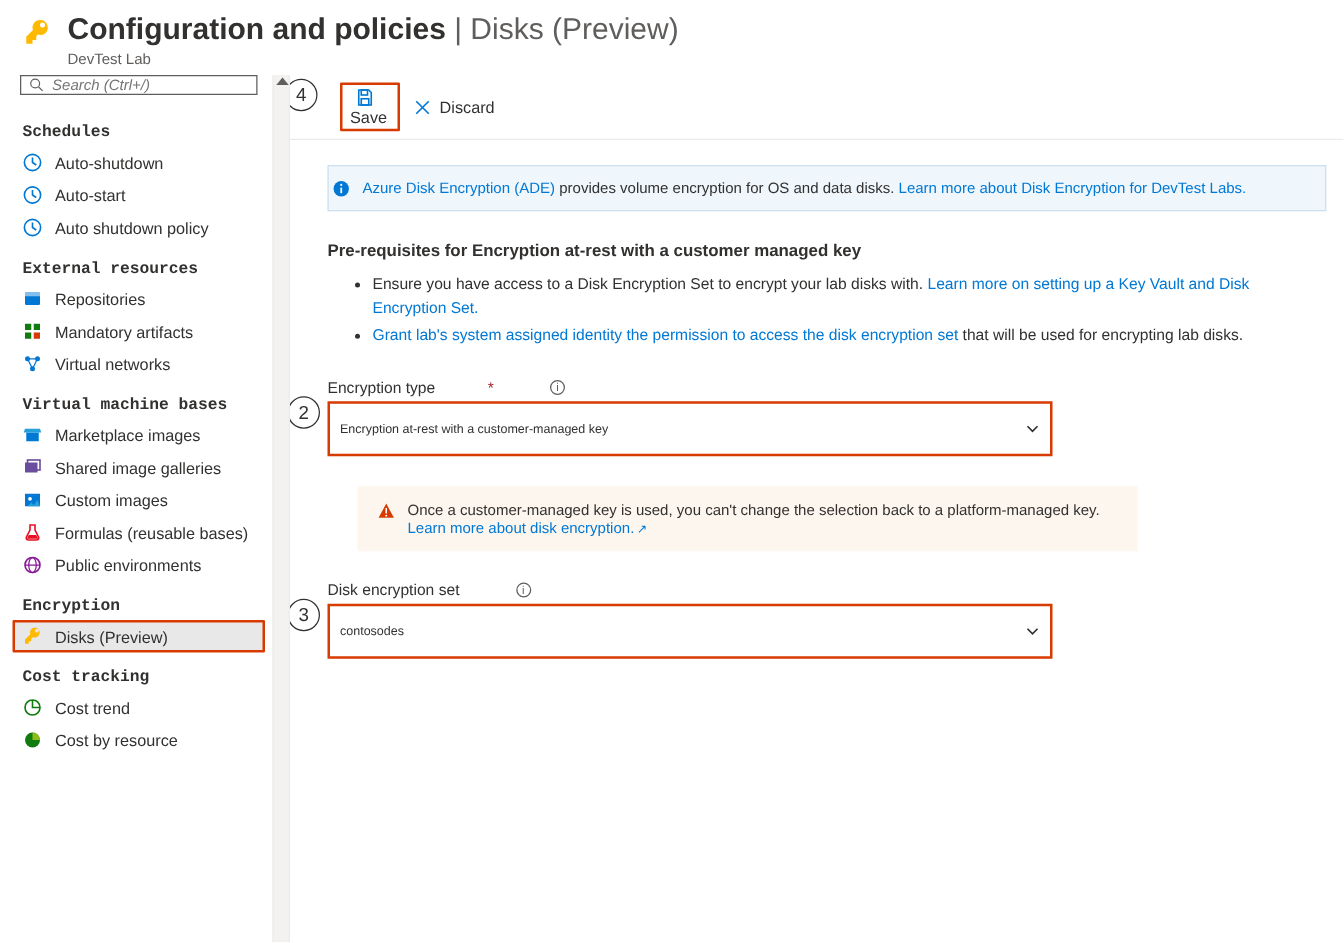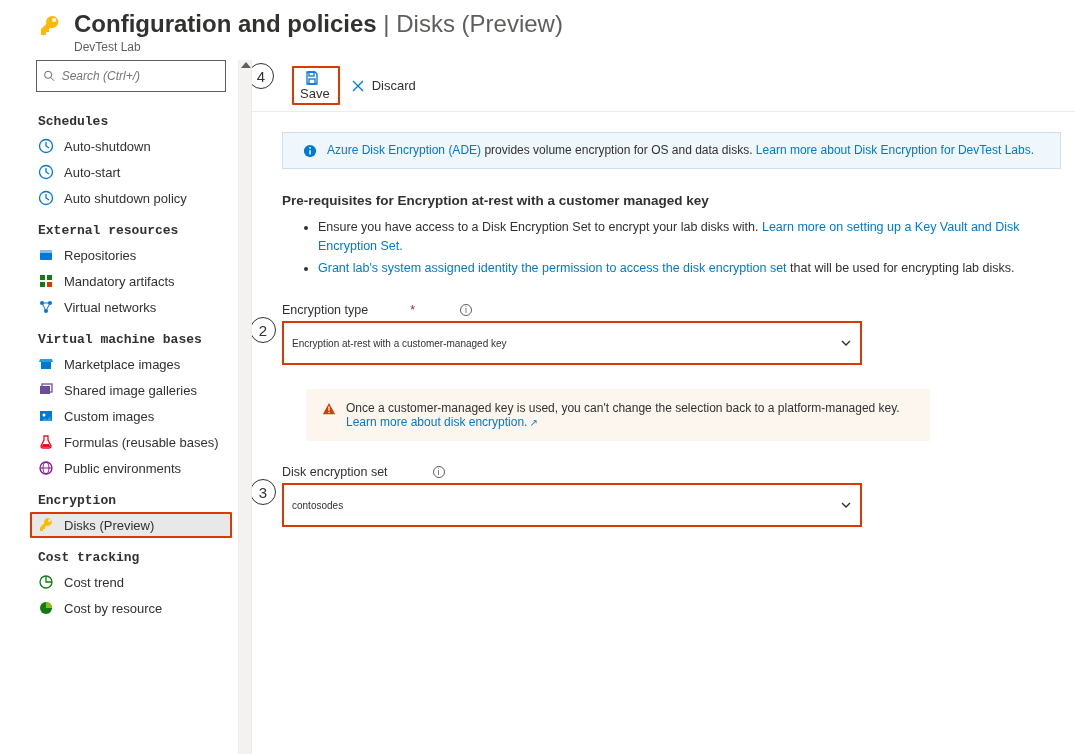--- a/index.html
+++ b/index.html
@@ -6,21 +6,21 @@
   html, body {
     margin: 0; padding: 0;
     font-family: "Segoe UI", -apple-system, BlinkMacSystemFont, sans-serif;
     font-size: 13px;
     color: #323130;
     background: #ffffff;
     width: 1075px;
     height: 754px;
     overflow: hidden;
   }
-  .root { display: flex; flex-direction: column; height: 100%; margin-left: 20px; }
+  .root { display: flex; flex-direction: column; height: 100%; }
   .header {
     padding: 10px 18px 6px 18px;
     display: flex; align-items: flex-start;
   }
   .key-icon-lg {
     width: 24px; height: 24px;
     margin-right: 12px; margin-top: 4px;
     flex-shrink: 0;
   }
   .title-block { display:flex; flex-direction: column; }
@@ -33,21 +33,21 @@
   .subtitle { font-size: 12px; color: #605e5c; margin-top: 2px; }
   .body { display: flex; flex: 1; overflow: hidden; }
   .sidebar {
     width: 218px; flex-shrink: 0;
     padding: 0 6px 0 10px;
     overflow-y: auto;
   }
   .search-box {
     display: flex; align-items: center;
     border: 1px solid #605e5c;
-    height: 32px; width: 190px;
+    height: 16px; width: 190px;
     margin: 0 0 10px 6px;
     padding: 0 6px;
   }
   .search-box svg { width: 14px; height: 14px; color: #605e5c; margin-right: 4px; }
   .search-box input {
     border: none; outline: none; font-size: 12px;
     font-family: inherit; width: 100%;
     font-style: italic; color: #605e5c;
     background: transparent;
   }
@@ -87,21 +87,21 @@
     display:flex; align-items:center;
     padding: 4px 10px;
     font-size: 13px; cursor:pointer;
   }
   .toolbar-btn .tico { width:16px;height:16px; margin-right:6px; display:flex;align-items:center;justify-content:center;}
   .save-highlight { border: 2px solid #d83b01; border-radius: 1px; padding: 2px 8px 2px 6px; flex-direction: column;}
   .content { padding: 20px 14px 14px 30px; overflow-y:auto; flex:1; }
   .info-banner {
     background: #eff6fc;
     border: 1px solid #cde0f2;
-    padding: 10px 20px;
+    padding: 10px 3px;
     display:flex; align-items:flex-start;
     font-size: 12px; color:#323130;
     margin-bottom: 24px;
   }
   .info-banner .iico { width:14px;height:14px; margin-right:10px; flex-shrink:0; margin-top:1px;}
   .link { color: #0078d4; text-decoration:none; cursor:pointer;}
   .section-h { font-weight:700; font-size:13.5px; margin-bottom:10px; color:#323130; }
   ul.prereq { margin: 0 0 26px 0; padding-left: 36px; font-size:12.5px; }
   ul.prereq li { margin-bottom: 3px; line-height: 1.5; }
   .field-label { font-size: 12.5px; color:#323130; margin-bottom:4px; display:flex; align-items:center;gap:39px;}

